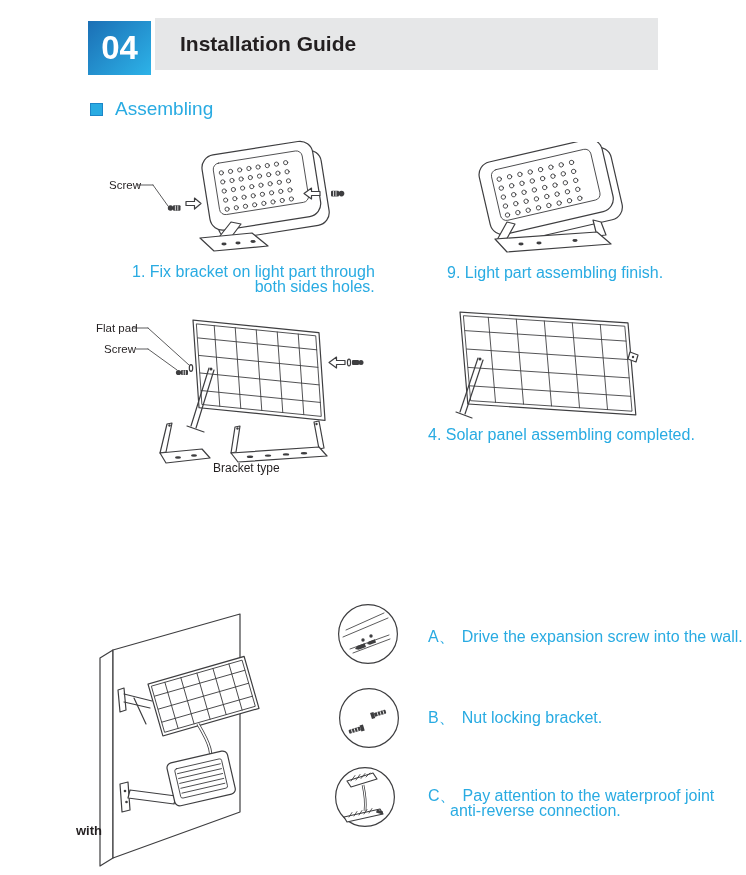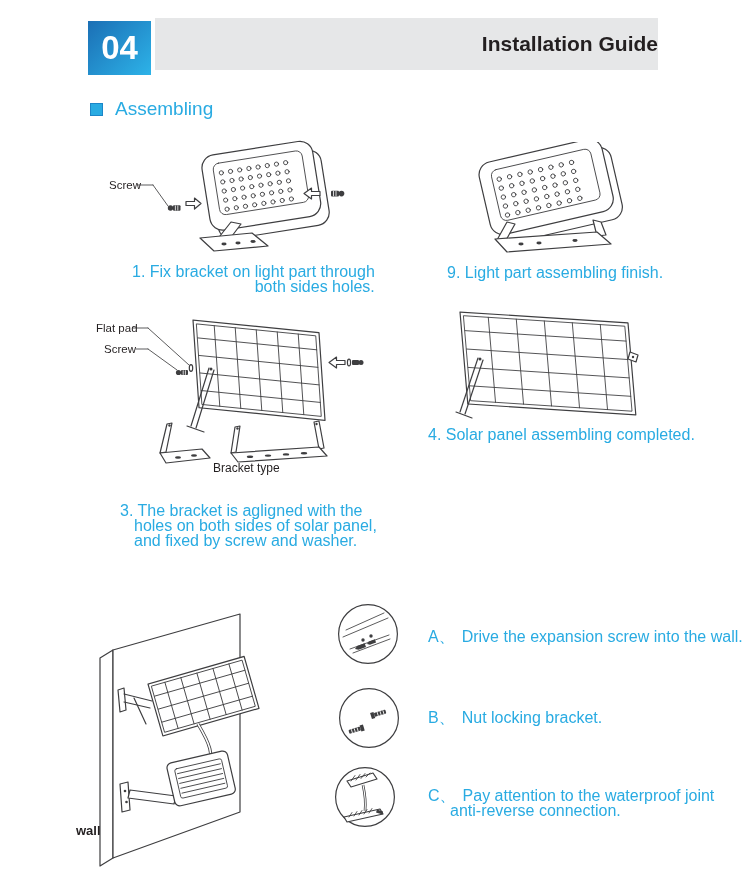--- a/index.html
+++ b/index.html
@@ -4,21 +4,21 @@
 <style>
   html,body{margin:0;padding:0;background:#fff;}
   .page{position:relative;width:746px;height:873px;background:#fff;
         font-family:"Liberation Sans",sans-serif;overflow:hidden;}
   .abs{position:absolute;}
 
   
   .num-box{left:88px;top:21px;width:63px;height:54px;
     background:linear-gradient(135deg,var(--gradient_start),var(--gradient_end));
     color:#fff;font-size:33px;font-weight:bold;display:flex;align-items:center;justify-content:center;}
-  .title-bar{left:155px;top:18px;width:503px;height:52px;background:var(--bar_bg);display:flex;align-items:center;justify-content:flex-end;}
+  .title-bar{left:155px;top:18px;width:503px;height:52px;background:var(--bar_bg);display:flex;align-items:center;}
   .title{padding-left:25px;font-size:21px;font-weight:bold;color:var(--ink);}
 
   
   .sec-head{left:90px;top:98px;display:flex;align-items:center;gap:12px;}
   .bullet{width:13px;height:13px;background:var(--accent);border:1px solid #1c86c8;box-sizing:border-box;}
   .sec-label{color:var(--accent);font-size:19px;}
 
   .blue{color:var(--accent);font-size:16px;line-height:15px;}
   .blk{color:var(--ink);font-size:11.5px;line-height:13px;}
   .bold{font-weight:bold;}
@@ -217,25 +217,20 @@
     </g>
     <circle class="dk" cx="30" cy="59" r="1.5"></circle>
     <line class="ln" x1="28" y1="58" x2="10" y2="112"></line>
     <line class="ln" x1="33" y1="60" x2="15" y2="114"></line>
     <line class="ln" x1="6" y1="112" x2="22" y2="118"></line>
     <polygon class="ln fw" points="180,52 188,55 186,62 178,59"></polygon>
     <circle class="dk" cx="183" cy="57" r="1.2"></circle>
   </svg>
   <div class="abs blue" style="left:428px;top:427px">4. Solar panel assembling completed.</div>
 
-  <div class="abs blue" style="left:120px;top:503px">
-    <div>3. The bracket is agligned with the</div>
-    <div class="ind14">holes on both sides of solar panel,</div>
-    <div class="ind14">and fixed by screw and washer.</div>
-  </div>
 
   <svg class="abs" style="left:60px;top:612px" width="260" height="263" viewBox="0 0 260 263">
 
     <polygon class="ln fw" points="40,46 53,38 53,246 40,254"></polygon>
     <polygon class="ln fw" points="53,38 180,2 180,200 53,246"></polygon>
 
     <polygon class="ln fw" points="58,78 64,76 66,98 60,100"></polygon>
     <line class="ln" x1="64" y1="82" x2="92" y2="89"></line>
     <line class="ln" x1="64" y1="90" x2="90" y2="96"></line>
     <line class="ln" x1="74" y1="86" x2="86" y2="112"></line>
@@ -264,21 +259,21 @@
     <g transform="translate(106,152) rotate(-13)">
       <rect class="ln fw" x="0" y="0" width="62" height="44" rx="5"></rect>
       <rect class="ln thin" x="7" y="7" width="48" height="30" rx="2"></rect>
       <line class="ln thin" x1="9" y1="12" x2="53" y2="12"></line>
         <line class="ln thin" x1="9" y1="17" x2="53" y2="17"></line>
       <line class="ln thin" x1="9" y1="22" x2="53" y2="22"></line>
         <line class="ln thin" x1="9" y1="27" x2="53" y2="27"></line>
       <line class="ln thin" x1="9" y1="32" x2="53" y2="32"></line>
     </g>
   </svg>
-  <div class="abs blk bold" style="left:76px;top:824px;font-size:13px">wall</div>
+  <div class="abs blk bold" style="left:76px;top:824px;font-size:13px">with</div>
 
   <svg class="abs" style="left:337px;top:603px" width="62" height="62" viewBox="0 0 62 62">
     <circle class="ln" cx="31" cy="31" r="29.4"></circle>
     <line class="ln thin" x1="9" y1="27" x2="47" y2="10"></line>
     <line class="ln thin" x1="6" y1="34" x2="51" y2="15"></line>
     <line class="ln thin" x1="13" y1="46" x2="52" y2="32"></line>
     <line class="ln thin" x1="16" y1="50" x2="53" y2="36"></line>
     <circle class="dk" cx="26" cy="37" r="1.7"></circle>
     <circle class="dk" cx="34" cy="33" r="1.7"></circle>
     <path class="dk" transform="translate(18,46) rotate(-20)" d="M0,0 L3,-2 L11,-2 L11,2 L3,2 Z"></path>

